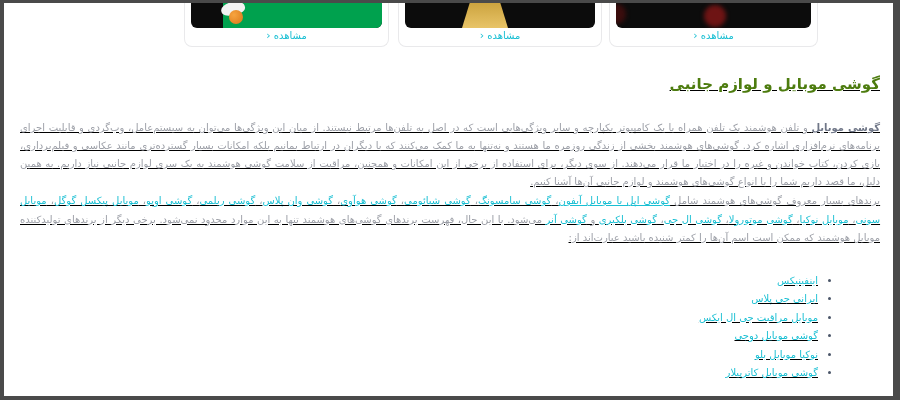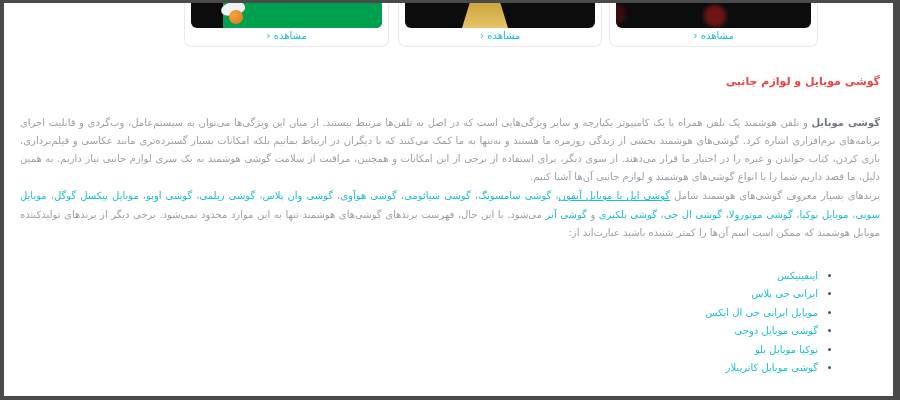--- a/index.html
+++ b/index.html
@@ -1,20 +1,20 @@
 <!DOCTYPE html>
 <html lang="fa" dir="rtl"><head>
 <meta charset="utf-8">
 <style>
   * { box-sizing: border-box; margin: 0; padding: 0; }
   html, body { width: 900px; height: 400px; overflow: hidden; }
   body { background: #4a4a4a; font-family: "DejaVu Sans", sans-serif; position: relative; }
   .page {
     position: absolute; top: 3px; left: 4px; right: 7px; bottom: 4px;
-    background: #ffffff; overflow: hidden; direction: rtl;
+    background: #ffffff; overflow: hidden; direction: rtl; text-decoration: underline;
   }
   
   .cards-row { position: relative; height: 44px; }
   .card {
     position: absolute; top: -2px; height: 46px; background: #fff;
     border: 1px solid #e9e9eb; border-top: none; border-radius: 0 0 8px 8px;
   }
   .card1 { left: 180px; width: 205px; }
   .card2 { left: 394px; width: 204px; }
   .card3 { left: 605px; width: 209px; }
@@ -30,21 +30,21 @@
              clip-path: polygon(18% 0, 82% 0, 100% 100%, 0 100%); }
   .g-red   { position: absolute; left: 88px; top: 4px; width: 22px; height: 22px; background: #6e1414; border-radius: 50%; filter: blur(2px); }
   .g-red2  { position: absolute; left: -8px; top: 3px; width: 18px; height: 20px; background: #3a0d0d; border-radius: 50%; filter: blur(2px); }
   .view-link {
     position: absolute; bottom: 4px; left: 0; right: 0; text-align: center;
     color: #19bfd3; font-size: 10px; text-decoration: none; cursor: pointer;
   }
   .view-link .chev { font-size: 11px; }
   
   .content { padding: 0 13px 0 16px; }
-  h1.page-title { margin-top: 28px; font-size: 11px; font-weight: bold; color: #ef4444; }
+  h1.page-title { margin-top: 28px; font-size: 15px; font-weight: bold; color: #4d7c0f; }
   p.intro {
     margin-top: 26px; font-size: 10px; line-height: 18px; color: #9b9ea6;
     text-align: justify;
   }
   p.intro .lead { font-weight: bold; color: #707788; }
   h2.sub-title { margin-top: 8px; font-size: 12.5px; font-weight: bold; color: #505b75; }
   p.brands {
     margin-top: 1px; font-size: 10px; line-height: 18.5px; color: #9b9ea6;
     text-align: justify;
   }
@@ -87,20 +87,20 @@
     <h1 class="page-title">گوشی موبایل و لوازم جانبی</h1>
 
     <p class="intro"><span class="lead">گوشی موبایل</span><span> و تلفن هوشمند یک تلفن همراه با یک کامپیوتر یکپارچه و سایر ویژگی‌هایی است که در اصل به تلفن‌ها مرتبط نیستند. از میان این ویژگی‌ها می‌توان به سیستم‌عامل، وب‌گردی و قابلیت اجرای برنامه‌های نرم‌افزاری اشاره کرد. گوشی‌های هوشمند بخشی از زندگی روزمره ما هستند و نه‌تنها به ما کمک می‌کنند که با دیگران در ارتباط بمانیم بلکه امکانات بسیار گسترده‌تری مانند عکاسی و فیلم‌برداری، بازی کردن، کتاب خواندن و غیره را در اختیار ما قرار می‌دهند. از سوی دیگر، برای استفاده از برخی از این امکانات و همچنین، مراقبت از سلامت گوشی هوشمند به یک سری لوازم جانبی نیاز داریم. به همین دلیل، ما قصد داریم شما را با انواع گوشی‌های هوشمند و لوازم جانبی آن‌ها آشنا کنیم.</span></p>
 
 
     <p class="brands"><span>برندهای بسیار معروف گوشی‌های هوشمند شامل </span><a class="brand-link u">گوشی اپل یا موبایل آیفون</a><span>، </span><a class="brand-link">گوشی سامسونگ</a><span>، </span><a class="brand-link">گوشی شیائومی</a><span>، </span><a class="brand-link">گوشی هوآوی</a><span>، </span><a class="brand-link">گوشی وان پلاس</a><span>، </span><a class="brand-link">گوشی ریلمی</a><span>، </span><a class="brand-link">گوشی اوپو</a><span>، </span><a class="brand-link">موبایل پیکسل گوگل</a><span>، </span><a class="brand-link">موبایل سونی</a><span>، </span><a class="brand-link">موبایل نوکیا</a><span>، </span><a class="brand-link">گوشی موتورولا</a><span>، </span><a class="brand-link">گوشی ال جی</a><span>، </span><a class="brand-link">گوشی بلکبری</a><span> و </span><a class="brand-link">گوشی آنر</a><span> می‌شود. با این حال، فهرست برندهای گوشی‌های هوشمند تنها به این موارد محدود نمی‌شود. برخی دیگر از برندهای تولیدکننده موبایل هوشمند که ممکن است اسم آن‌ها را کمتر شنیده باشید عبارت‌اند از:</span></p>
 
     <ul class="brand-list">
         <li><a>اینفینیکس</a></li>
         <li><a>ایرانی جی پلاس</a></li>
-        <li><a>موبایل ایرانی جی ال ایکس</a></li>
+        <li><a>موبایل مراقبت جی ال ایکس</a></li>
         <li><a>گوشی موبایل دوجی</a></li>
         <li><a>نوکیا موبایل بلو</a></li>
         <li><a>گوشی موبایل کاترپیلار</a></li>
       </ul>
   </div>
 
 </div>
 
 </body></html>

